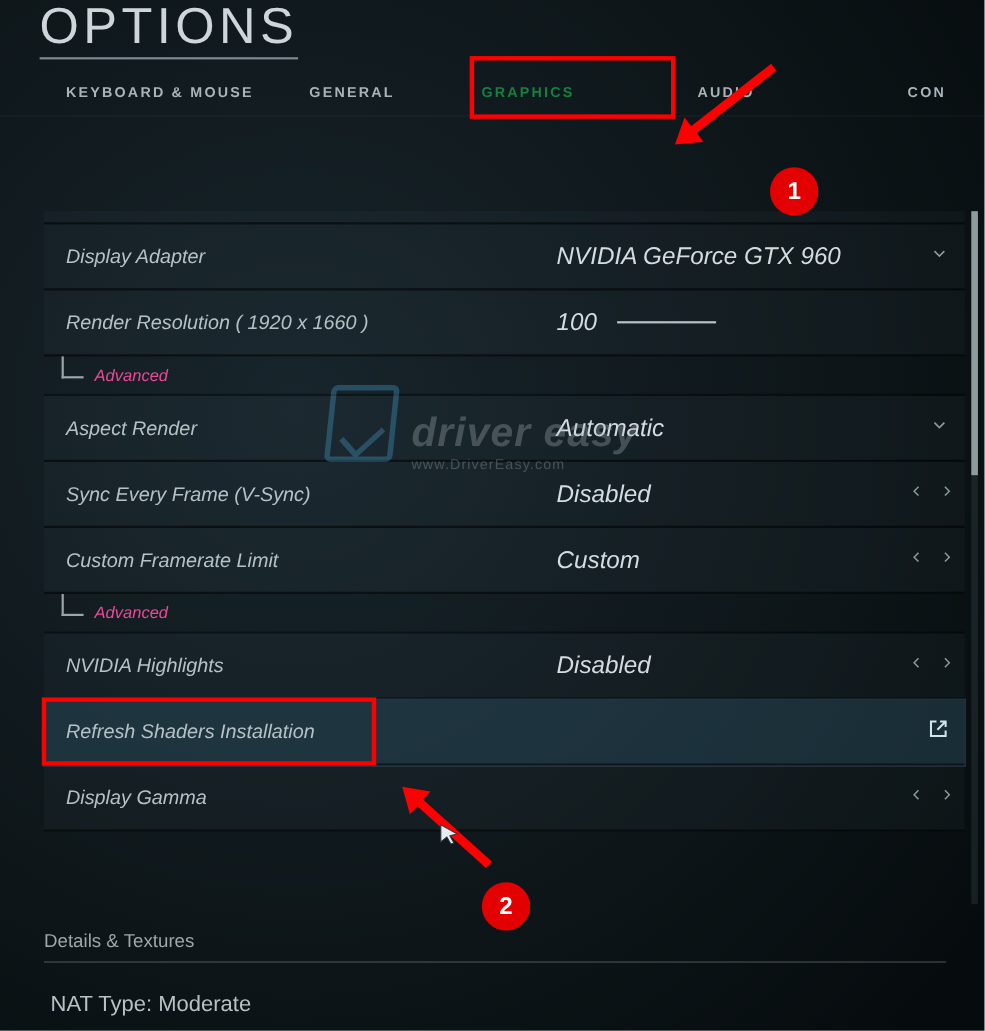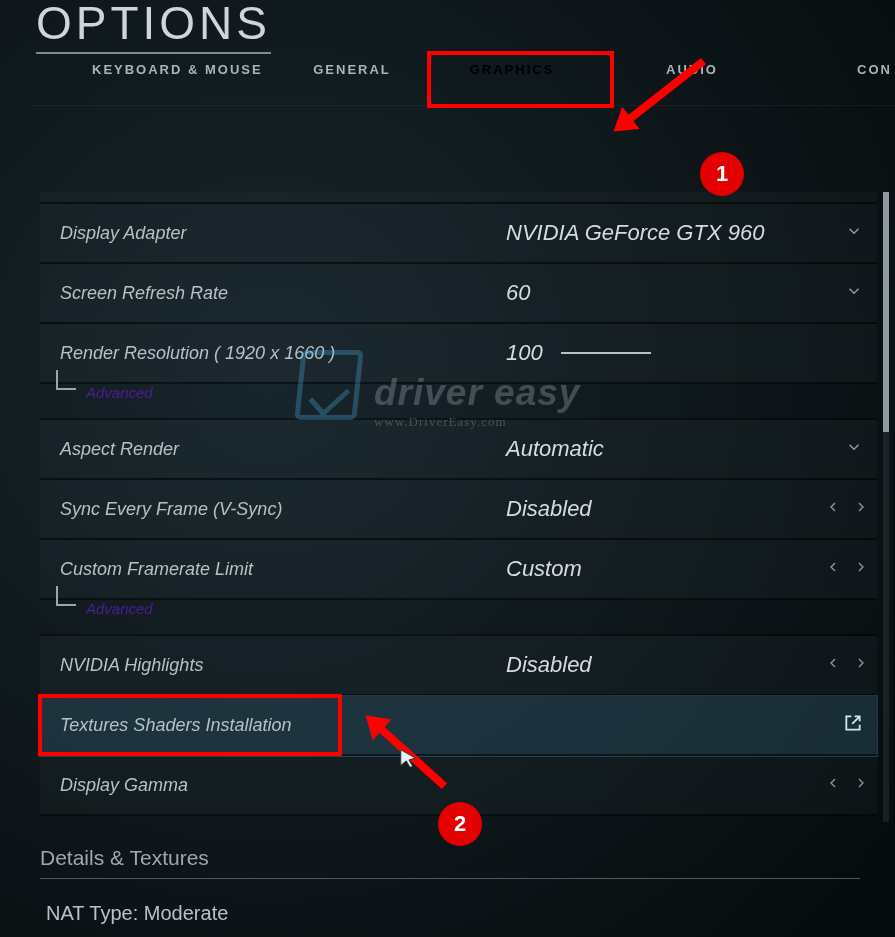--- a/index.html
+++ b/index.html
@@ -17,33 +17,32 @@
     letter-spacing: 4px;
     color: #cfd6da;
     border-bottom: 2px solid #7b8b90;
     padding-bottom: 2px;
   }
   .tabs {
     position: absolute;
     left: 0; right: 0; top: 62px;
     height: 44px;
     display: flex;
-    align-items: flex-start;
+    align-items: center;
     border-bottom: 1px solid rgba(120,140,150,0.1);
-    margin-left: 32px;
   }
   .tab {
     font-size: 13px;
     letter-spacing: 2px;
     font-weight: 700;
     color: #a8b4b8;
     text-align: center;
     cursor: pointer;
   }
-  .tab.active { color: #000000; }
+  .tab.active { color: #15803d; }
   .tab-km { margin-left: 60px; width: 180px; text-align:left;}
   .tab-gen { width: 160px; }
   .tab-graphics { width: 160px; }
   .tab-audio { width: 200px; }
   .tab-con { width: 100px; text-align:right; padding-right:0;}
   .graphics-box {
     position: absolute;
     left: 427px; top: 51px;
     width: 187px; height: 57px;
     border: 4px solid #ff0000;
@@ -91,21 +90,22 @@
     position: absolute;
     right: 8px; top: 50%;
     transform: translateY(-50%);
     display: flex;
     gap: 12px;
   }
   .arrows svg { width: 16px; height: 16px; }
   .advanced {
     height: 36px;
     display:flex;
-    color:#4c1d95;
+    align-items:center;
+    color:#ec4899;
     font-size:15px;
     border-bottom: 2px solid rgba(0,0,0,0.4);
     position: relative;
   }
   .advanced .bracket {
     width: 20px;
     height: 20px;
     border-left: 2px solid #9aa6aa;
     border-bottom: 2px solid #9aa6aa;
     margin-left: 16px;
@@ -131,21 +131,21 @@
   .slider-line {
     width: 90px;
     height: 2px;
     background: #b8c2c6;
     margin-left: 18px;
   }
   .section-label {
     position:absolute;
     left: 40px;
     top: 846px;
-    font-size: 21px;
+    font-size: 17px;
     color: #9ea8ac;
     width: 820px;
     border-bottom: 1px solid rgba(150,160,165,0.5);
     padding-bottom: 8px;
   }
   .nat {
     position: absolute;
     left: 46px;
     bottom: 12px;
     font-size: 20px;
@@ -229,21 +229,21 @@
   .watermark .logo::after{
     content:"";
     position:absolute;
     left:10px;top:30px;width:30px;height:18px;
     border-left:5px solid #4aa8d8;
     border-bottom:5px solid #4aa8d8;
     transform: rotate(-45deg);
   }
   .watermark .txt { color:#a8b4b9; }
   .watermark .t1 { font-size:37px; font-style:italic; font-weight:600; letter-spacing:1px;margin-top:32px; }
-  .watermark .t2 { font-size:13px; letter-spacing:1px;font-family:Liberation Serif, serif; }
+  .watermark .t2 { font-size:13px; letter-spacing:1px; }
 </style>
 </head>
 <body>
 
 <div class="page-title">OPTIONS</div>
 
 <div class="tabs">
   <div class="tab tab-km">KEYBOARD &amp; MOUSE</div>
   <div class="tab tab-gen">GENERAL</div>
   <div class="tab tab-graphics active">GRAPHICS</div>
@@ -259,29 +259,20 @@
   <div class="row">
     <div class="row-label">Display Adapter</div>
     <div class="row-value">NVIDIA GeForce GTX 960</div>
     <span class="dropdown-caret">
       <svg viewBox="0 0 24 24">
           <path d="M6 9l6 6 6-6" fill="none" stroke="#8d9ba0" stroke-width="2"></path>
         </svg>
     </span>
   </div>
 
-  <div class="row">
-    <div class="row-label">Screen Refresh Rate</div>
-    <div class="row-value">60</div>
-    <span class="dropdown-caret">
-      <svg viewBox="0 0 24 24">
-          <path d="M6 9l6 6 6-6" fill="none" stroke="#8d9ba0" stroke-width="2"></path>
-        </svg>
-    </span>
-  </div>
 
   <div class="row">
     <div class="row-label">Render Resolution ( 1920 x 1660 )</div>
     <div class="row-value">
       <span>100</span>
       <span class="slider-line"></span>
     </div>
   </div>
 
   <div class="advanced">
@@ -338,21 +329,21 @@
             <path d="M15 6l-6 6 6 6" fill="none" stroke="#8d9ba0" stroke-width="2"></path>
           </svg></span>
       <span><svg viewBox="0 0 24 24">
             <path d="M9 6l6 6-6 6" fill="none" stroke="#8d9ba0" stroke-width="2"></path>
           </svg></span>
     </span>
   </div>
 
   <div class="row highlight" style="position:relative;">
     <div class="restart-box"></div>
-    <div class="row-label">Textures Shaders Installation</div>
+    <div class="row-label">Refresh Shaders Installation</div>
     <div class="row-value"></div>
     <span class="popout-icon">
       <svg width="20" height="20" viewBox="0 0 24 24">
           <path d="M14 4h6v6M20 4l-9 9M10 4H4v16h16v-6" fill="none" stroke="#cfe6f2" stroke-width="2.2"></path>
         </svg>
     </span>
   </div>
 
   <div class="row">
     <div class="row-label">Display Gamma</div>

